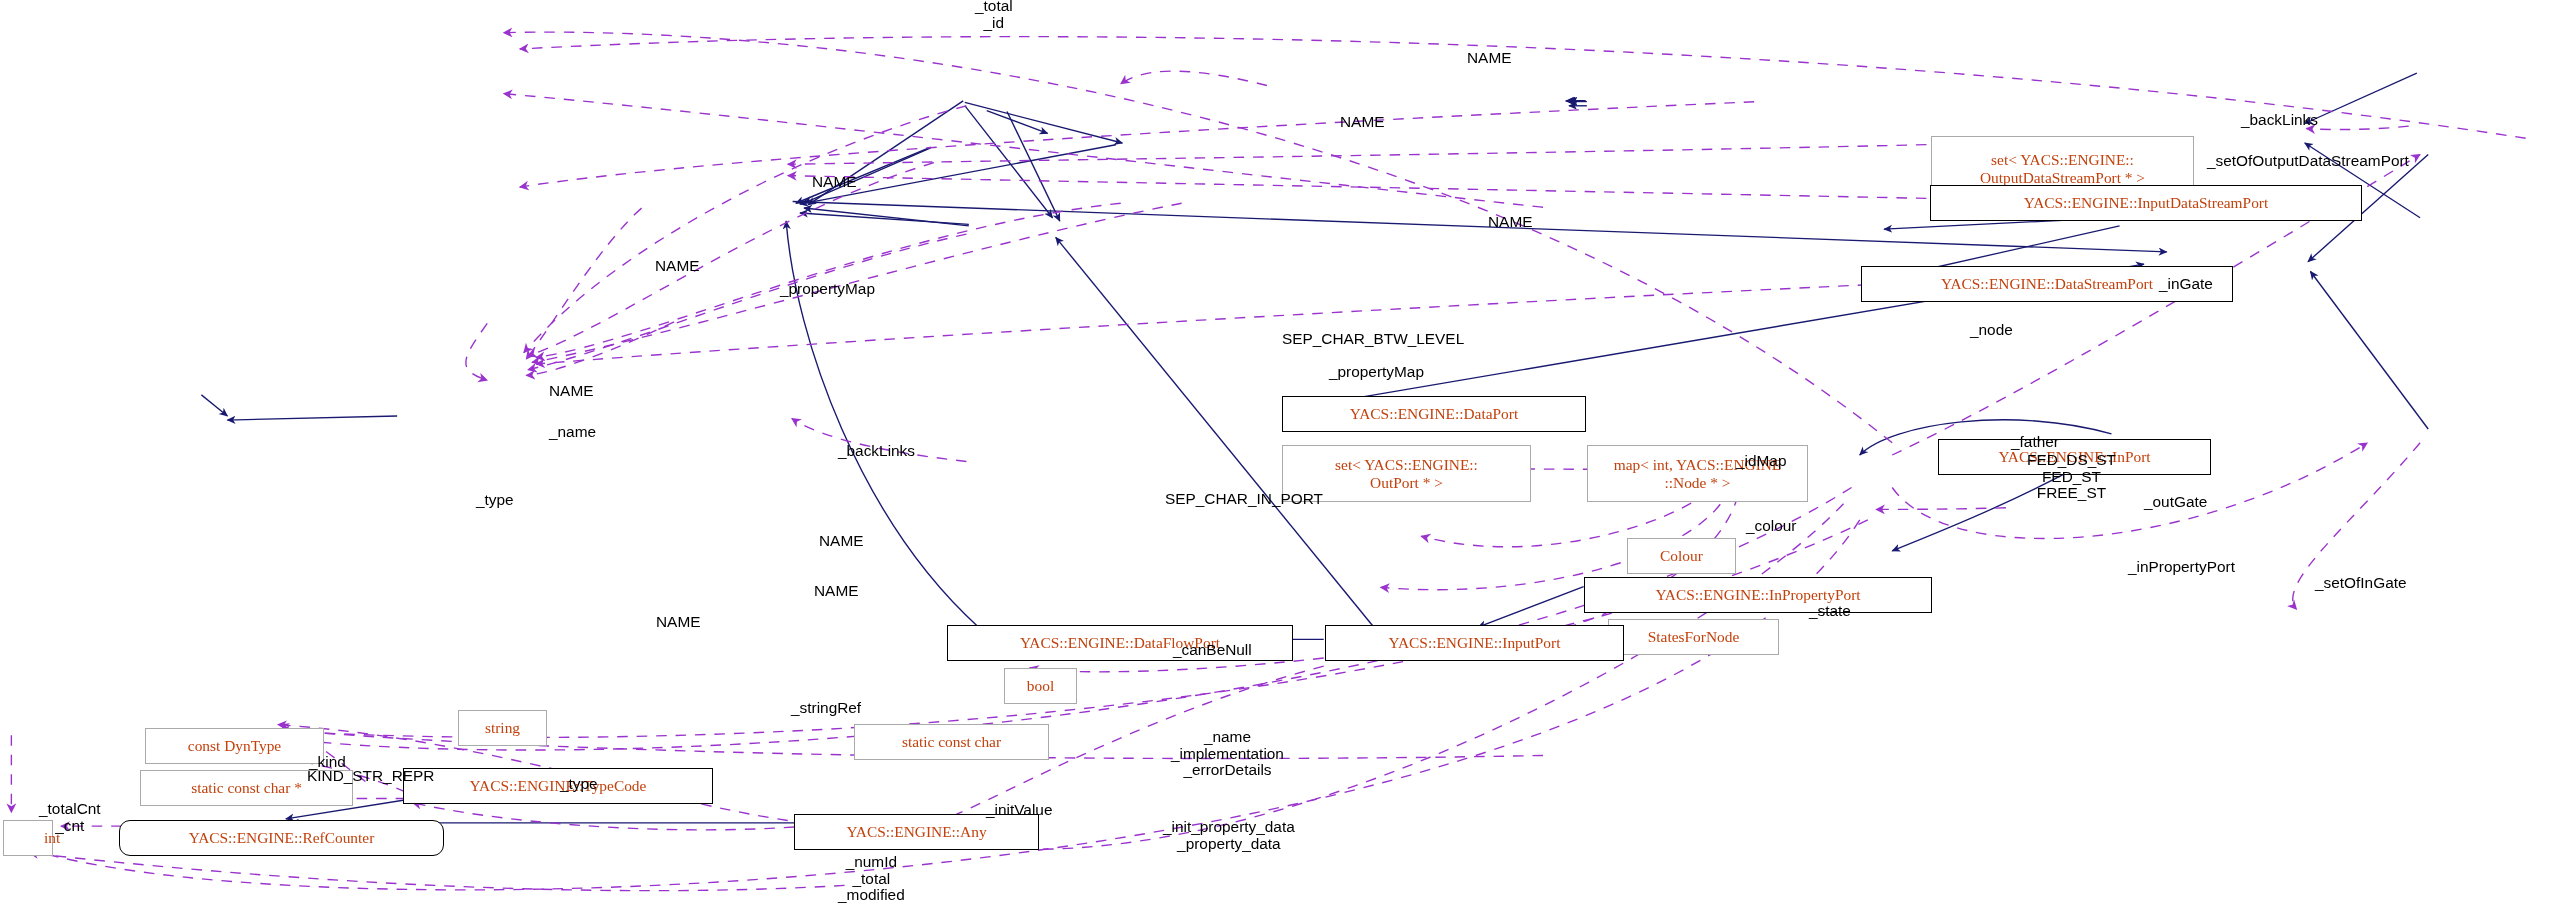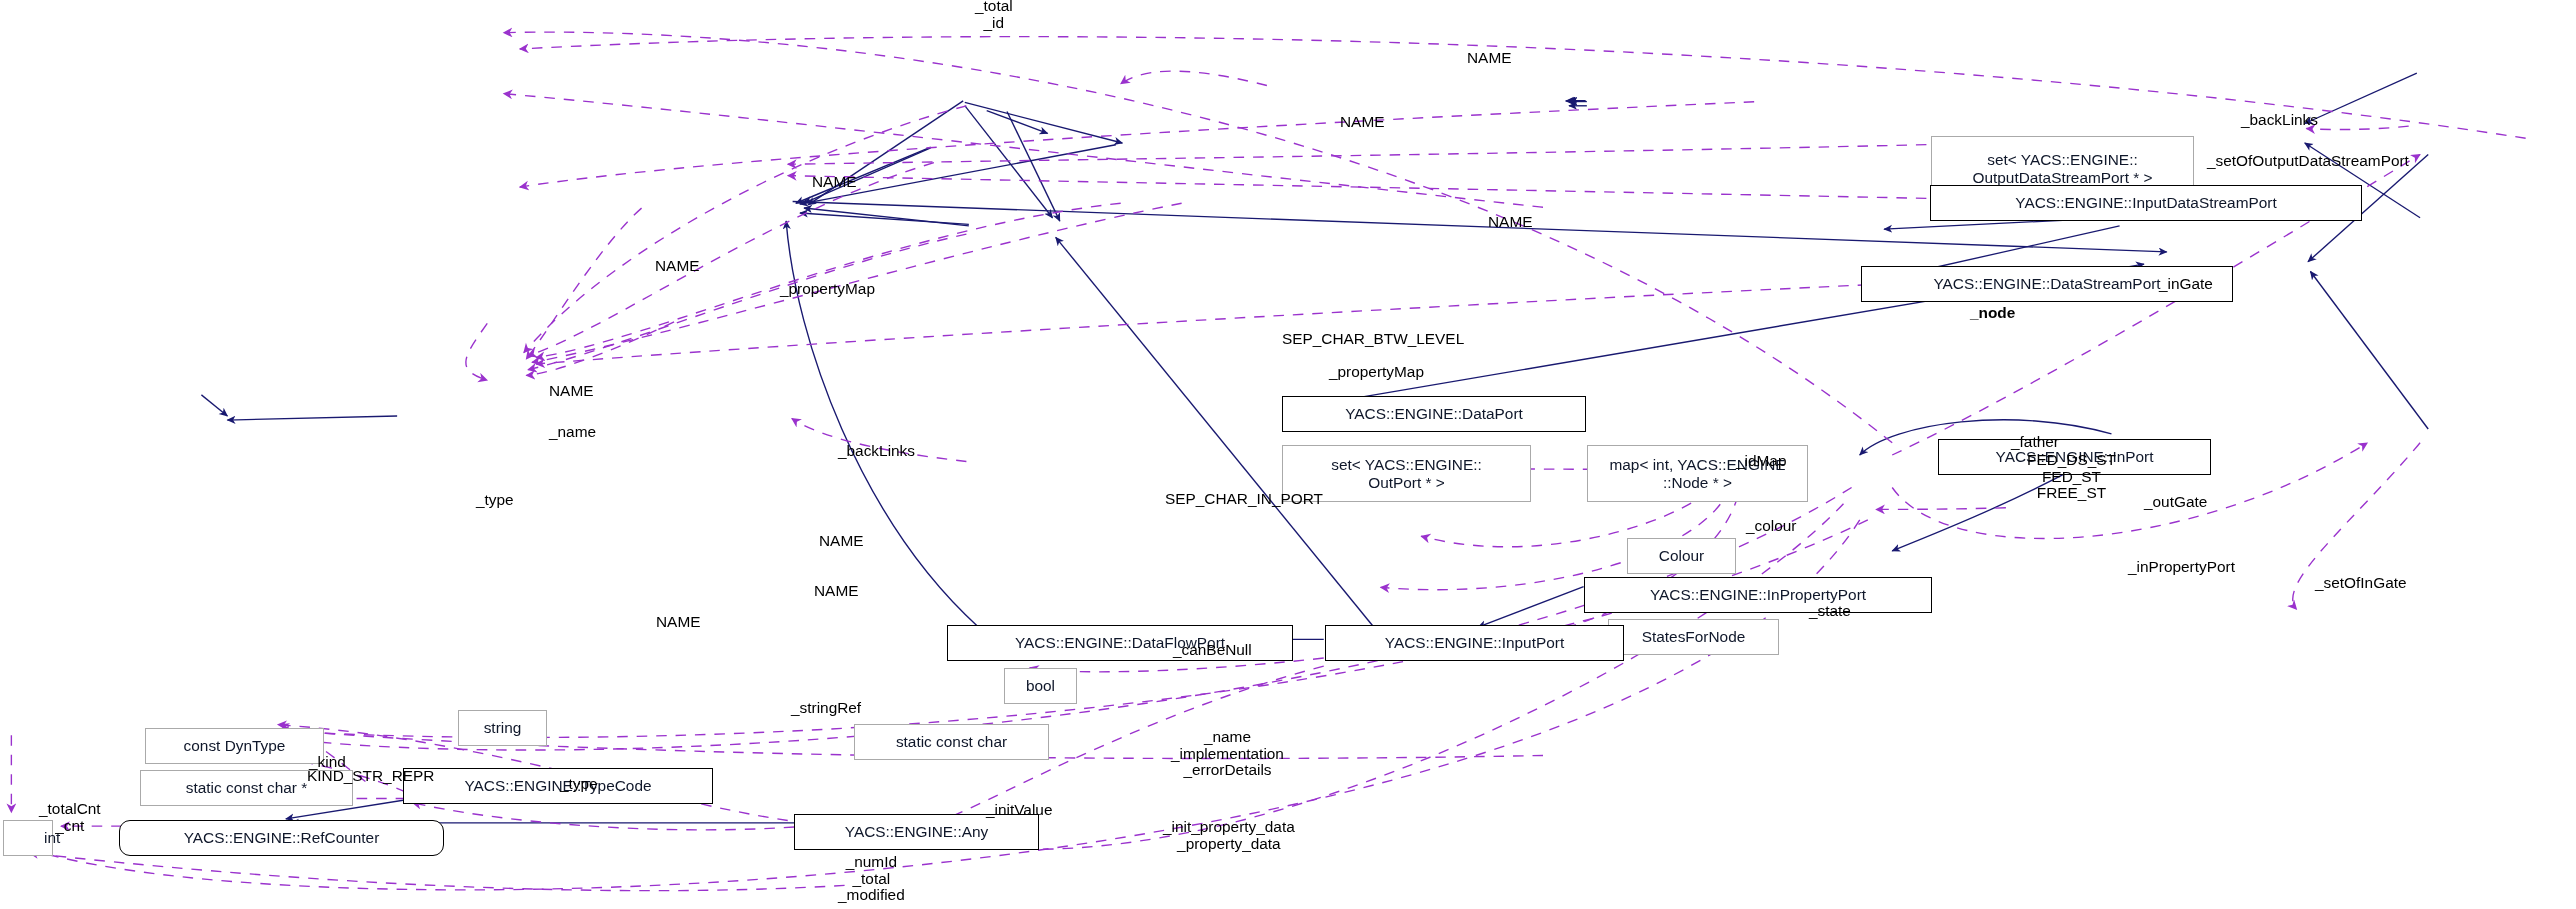--- a/index.html
+++ b/index.html
@@ -1,21 +1,21 @@
 <!DOCTYPE html>
 <html style="font-size:13px"><head>
 <meta charset="utf-8">
 <title>Collaboration diagram</title>
 <style>
   html,body{margin:0;padding:0;background:#ffffff;}
   body{font-family:"Liberation Sans","DejaVu Sans",sans-serif;}
   #canvas{position:relative;width:2576px;height:910px;overflow:hidden;background:#ffffff;}
   svg.edges{position:absolute;left:0;top:0;width:2576px;height:910px;pointer-events:none;}
   .node{position:absolute;box-sizing:border-box;display:flex;align-items:center;justify-content:center;
-        text-align:center;line-height:1.12;color:#0f172a;white-space:pre-line;}
+        text-align:center;line-height:1.12;color:#c2410c;white-space:pre-line;font-family:Liberation Serif, serif;}
   
   .cls{border:0.8px solid #000000;background:#ffffff;font-size:15.4px;}
   
   .helper{border:0.8px solid #aaaaaa;background:#ffffff;font-size:15.4px;}
   .elabel{position:absolute;color:#000000;font-size:15.4px;line-height:1.08;
           white-space:pre-line;text-align:center;background:transparent;}
   .elabel.lleft{text-align:left;}
 </style>
 </head>
 <body>
@@ -341,21 +341,21 @@
 _id</div>
   <div class="elabel" style="left: 1467px; top: 50px; width: auto; transform: translateX(0px);">NAME</div>
   <div class="elabel" style="left: 2241px; top: 112px; width: auto; transform: translateX(0px);">_backLinks</div>
   <div class="elabel" style="left: 1340px; top: 114px; width: auto; transform: translateX(0px);">NAME</div>
   <div class="elabel" style="left: 2207px; top: 153px; width: auto; transform: translateX(0px);">_setOfOutputDataStreamPort</div>
   <div class="elabel" style="left: 812px; top: 174px; width: auto; transform: translateX(0px);">NAME</div>
   <div class="elabel" style="left: 1488px; top: 214px; width: auto; transform: translateX(0px);">NAME</div>
   <div class="elabel" style="left: 655px; top: 258px; width: auto; transform: translateX(0px);">NAME</div>
   <div class="elabel" style="left: 780px; top: 281px; width: auto; transform: translateX(0px);">_propertyMap</div>
   <div class="elabel" style="left: 1282px; top: 331px; width: auto; transform: translateX(0px);">SEP_CHAR_BTW_LEVEL</div>
-  <div class="elabel" style="left: 1970px; top: 305px; width: auto; transform: translateX(0px); font-weight: bold;">_node</div>
+  <div class="elabel" style="left: 1970px; top: 322px; width: auto; transform: translateX(0px);">_node</div>
   <div class="elabel" style="left: 1329px; top: 364px; width: auto; transform: translateX(0px);">_propertyMap</div>
   <div class="elabel" style="left: 2159px; top: 276px; width: auto; transform: translateX(0px);">_inGate</div>
   <div class="elabel" style="left: 549px; top: 383px; width: auto; transform: translateX(0px);">NAME</div>
   <div class="elabel" style="left: 2011px; top: 434px; width: auto; transform: translateX(0px);">_father</div>
   <div class="elabel" style="left: 2027px; top: 452px; width: auto; transform: translateX(0px);">FED_DS_ST
 FED_ST
 FREE_ST</div>
   <div class="elabel" style="left: 1736px; top: 420px; width: auto; transform: translateX(0px); margin-top: 33px;">_idMap</div>
   <div class="elabel" style="left: 838px; top: 443px; width: auto; transform: translateX(0px);">_backLinks</div>
   <div class="elabel" style="left: 549px; top: 424px; width: auto; transform: translateX(0px);">_name</div>

